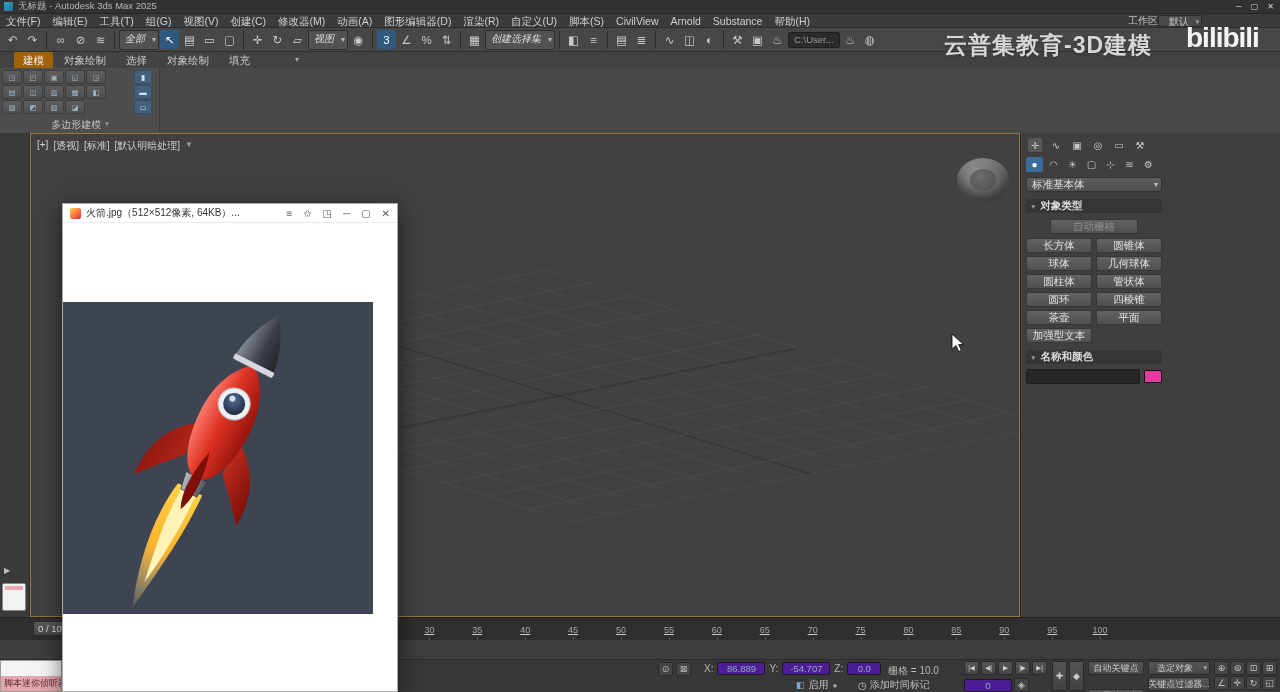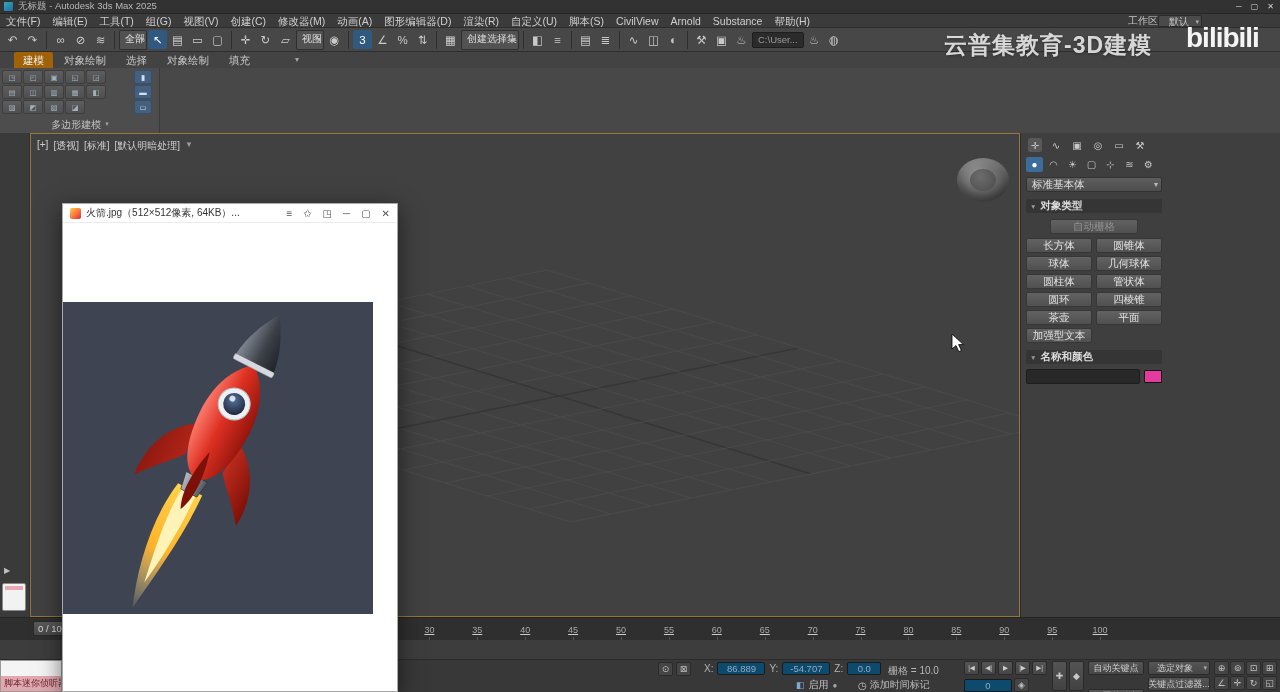--- a/index.html
+++ b/index.html
@@ -23,21 +23,21 @@
 .wsdd::after{content:"▾";position:absolute;right:2px;top:0;font-size:7px;color:#aaa;}
 
 
 #toolbar{position:absolute;left:0;top:28px;width:1280px;height:24px;background:#474747;
   display:flex;align-items:center;padding:0 3px;gap:1px;border-bottom:1px solid #2e2e2e;overflow:hidden;}
 .tb.icon{width:19px;height:19px;display:flex;align-items:center;justify-content:center;
   font-size:11.5px;color:#c9c9c9;border-radius:2px;flex:0 0 auto;}
 .tb.icon.active{background:#30597f;color:#fff;}
 .tb.sep{width:1px;height:18px;background:#2d2d2d;margin:0 3px;flex:0 0 auto;}
 .tb.dropdown{height:20px;line-height:15px;background:#525252;border:1px solid #2e2e2e;border-radius:2px;
-  padding:0 1px 0 5px;font-size:10px;color:#ddd;position:relative;white-space:nowrap;flex:0 0 auto;}
+  padding:0 13px 0 5px;font-size:10px;color:#ddd;position:relative;white-space:nowrap;flex:0 0 auto;font-style:italic;}
 .tb.dropdown::after{content:"▾";position:absolute;right:2px;top:1px;font-size:8px;color:#bbb;}
 .tb.field{height:16px;background:#2b2b2b;border:1px solid #1e1e1e;border-radius:2px;color:#9a9a9a;
   font-size:9.5px;padding:0 5px;line-height:14px;white-space:nowrap;flex:0 0 auto;}
 
 
 #ribbon{position:absolute;left:0;top:52px;width:1280px;height:81px;background:#434343;border-bottom:1px solid #262626;}
 .rtabs{position:absolute;left:6px;top:0;height:16px;display:flex;gap:2px;}
 .rtab{padding:0 9px;height:16px;line-height:16px;font-size:10.5px;color:#c9c9c9;white-space:nowrap;}
 .rtab.active{background:#a16207;border-radius:2px 2px 0 0;color:#ebebeb;margin-left:8px;}
 .rcaret{position:absolute;left:295px;top:3px;font-size:8px;color:#a5a5a5;}
@@ -105,21 +105,21 @@
 
 #statusbar{position:absolute;left:0;top:640px;width:1280px;height:52px;background:#383838;}
 .trackbar{position:absolute;left:0;top:0;width:1280px;height:20px;background:#3d3d3d;border-bottom:1px solid #2b2b2b;}
 .listener{position:absolute;left:0;top:20px;width:62px;height:32px;}
 .l-white{height:16px;background:#f4f4f4;border:1px solid #9a9a9a;border-bottom:none;}
 .l-pink{height:16px;background:#e3a7ae;color:#5f262e;font-size:9px;line-height:15px;padding-left:3px;
   white-space:nowrap;overflow:hidden;border:1px solid #9a9a9a;border-top:none;}
 .sb-ico{position:absolute;width:15px;height:14px;display:flex;align-items:center;justify-content:center;
   background:#454545;border:1px solid #2b2b2b;border-radius:2px;font-size:9px;color:#bdbdbd;}
 .coords{position:absolute;left:704px;top:22px;display:flex;align-items:center;gap:4px;font-size:10px;color:#b3b3b3;}
-.cf{display:inline-block;width:48px;height:13px;background:#0c4a6e;border:1px solid #1b1b1b;border-radius:2px;
+.cf{display:inline-block;width:48px;height:13px;background:#4c1d95;border:1px solid #1b1b1b;border-radius:2px;
   color:#93aabf;font-size:9.5px;text-align:center;line-height:12px;}
 .cf.z{width:34px;}
 .grid-label{position:absolute;left:888px;top:24px;font-size:10px;color:#b8b8b8;}
 .playback{position:absolute;left:964px;top:21px;display:flex;gap:2px;}
 .pb{width:15px;height:14px;background:linear-gradient(#545454,#464646);border:1px solid #2a2a2a;border-radius:2px;
   font-size:6.5px;color:#ccc;display:flex;align-items:center;justify-content:center;}
 .bigkeys{position:absolute;left:1052px;top:21px;display:flex;gap:2px;}
 .bk{width:15px;height:30px;background:linear-gradient(#545454,#424242);border:1px solid #2a2a2a;border-radius:2px;
   font-size:9px;color:#c9c9c9;display:flex;align-items:center;justify-content:center;}
 .autocol{position:absolute;left:1088px;top:21px;display:flex;flex-direction:column;gap:14px;}

